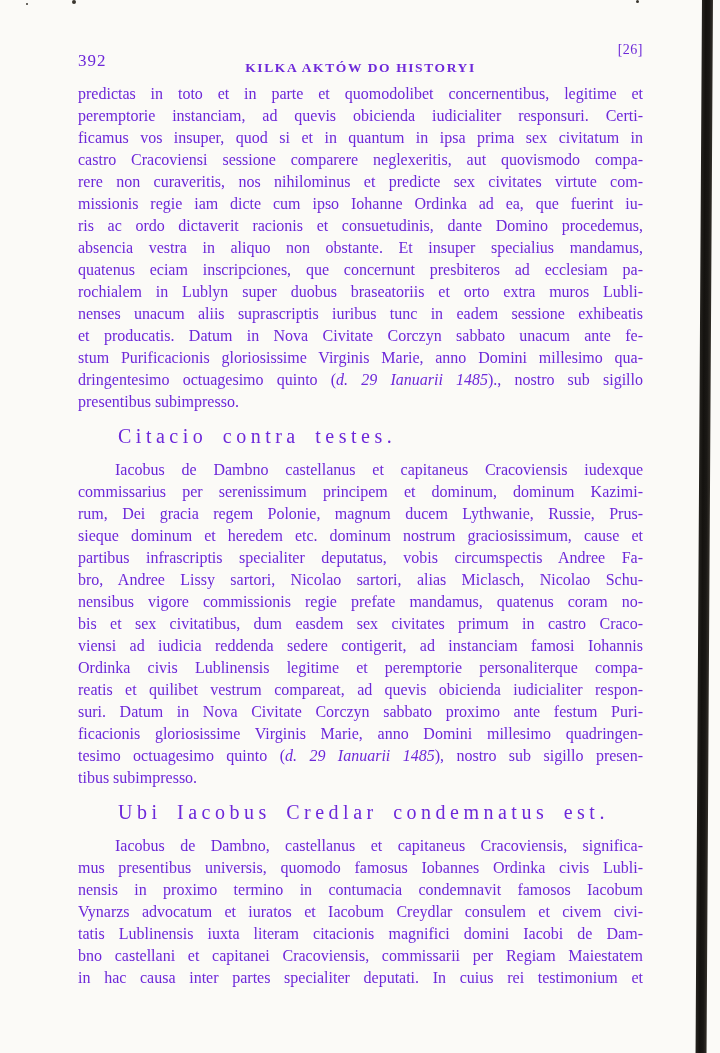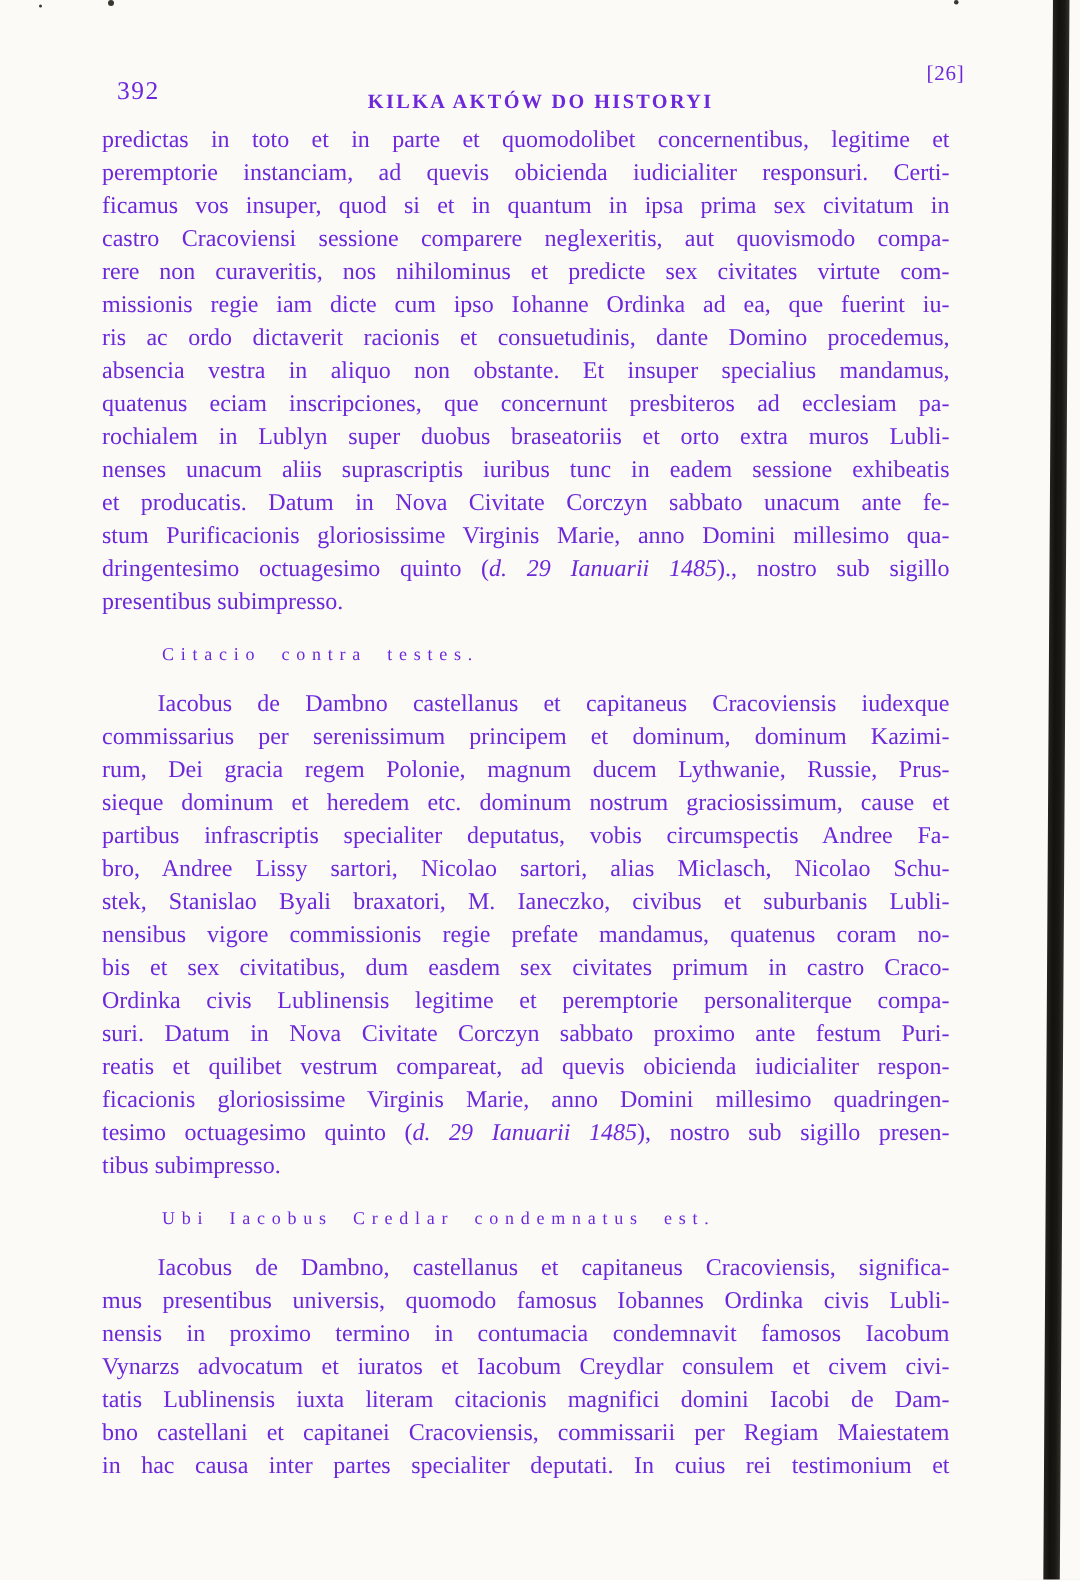--- a/index.html
+++ b/index.html
@@ -47,41 +47,41 @@
     position: absolute;
     right: 0;
     top: 0;
     font-size: 14px;
     letter-spacing: 0.5px;
   }
 
   
   .text-block {
     position: absolute;
-    left: 68px;
+    left: 78px;
     top: 83px;
     width: 565px;
     font-size: 16px;
     line-height: 22px;
   }
   .para { margin: 0; }
   .line {
     text-align: justify;
     text-align-last: justify;
     white-space: normal;
   }
   .line.last { text-align-last: left; }
   .line.indent { text-indent: 37px; }
   .line i { font-style: italic; }
 
   .section-heading {
     margin-top: 12px;
     margin-bottom: 12px;
     padding-left: 40px;
-    font-size: 12px;
+    font-size: 20px;
     letter-spacing: 4.5px;
     word-spacing: 6px;
     line-height: 22px;
   }
   .para { margin-top: 0; }
   .section-heading + .para { margin-top: 0; }
   .para + .section-heading { margin-top: 12px; }
 
   
   .gutter-strip {
@@ -130,26 +130,26 @@
         <div class="line last">presentibus subimpresso.</div>
       </div>
       <div class="section-heading">Citacio contra testes.</div>
       <div class="para">
         <div class="line indent">Iacobus de Dambno castellanus et capitaneus Cracoviensis iudexque</div>
         <div class="line">commissarius per serenissimum principem et dominum, dominum Kazimi-</div>
         <div class="line">rum, Dei gracia regem Polonie, magnum ducem Lythwanie, Russie, Prus-</div>
         <div class="line">sieque dominum et heredem etc. dominum nostrum graciosissimum, cause et</div>
         <div class="line">partibus infrascriptis specialiter deputatus, vobis circumspectis Andree Fa-</div>
         <div class="line">bro, Andree Lissy sartori, Nicolao sartori, alias Miclasch, Nicolao Schu-</div>
-        <div class="line">stek, Stanislao Byali braxatori, M. Ianeczko, civibus et suburbanis Lubli-</div>
         <div class="line">nensibus vigore commissionis regie prefate mandamus, quatenus coram no-</div>
         <div class="line">bis et sex civitatibus, dum easdem sex civitates primum in castro Craco-</div>
+        <div class="line">viensi ad iudicia reddenda sedere contigerit, ad instanciam famosi Iohannis</div>
         <div class="line">Ordinka civis Lublinensis legitime et peremptorie personaliterque compa-</div>
+        <div class="line">reatis et quilibet vestrum compareat, ad quevis obicienda iudicialiter respon-</div>
         <div class="line">suri. Datum in Nova Civitate Corczyn sabbato proximo ante festum Puri-</div>
-        <div class="line">reatis et quilibet vestrum compareat, ad quevis obicienda iudicialiter respon-</div>
         <div class="line">ficacionis gloriosissime Virginis Marie, anno Domini millesimo quadringen-</div>
         <div class="line">tesimo octuagesimo quinto (<i>d. 29 Ianuarii 1485</i>), nostro sub sigillo presen-</div>
         <div class="line last">tibus subimpresso.</div>
       </div>
       <div class="section-heading">Ubi Iacobus Credlar condemnatus est.</div>
       <div class="para">
         <div class="line indent">Iacobus de Dambno, castellanus et capitaneus Cracoviensis, significa-</div>
         <div class="line">mus presentibus universis, quomodo famosus Iobannes Ordinka civis Lubli-</div>
         <div class="line">nensis in proximo termino in contumacia condemnavit famosos Iacobum</div>
         <div class="line">Vynarzs advocatum et iuratos et Iacobum Creydlar consulem et civem civi-</div>

